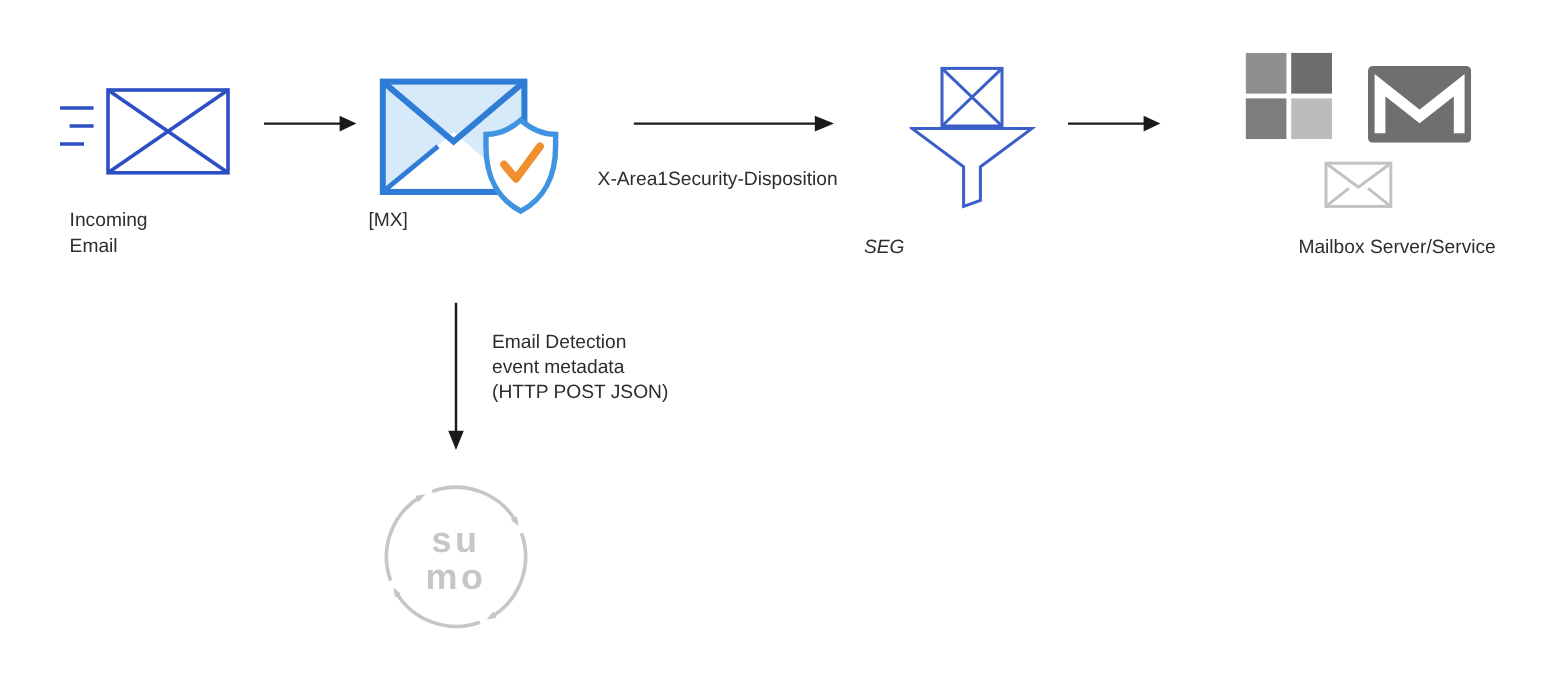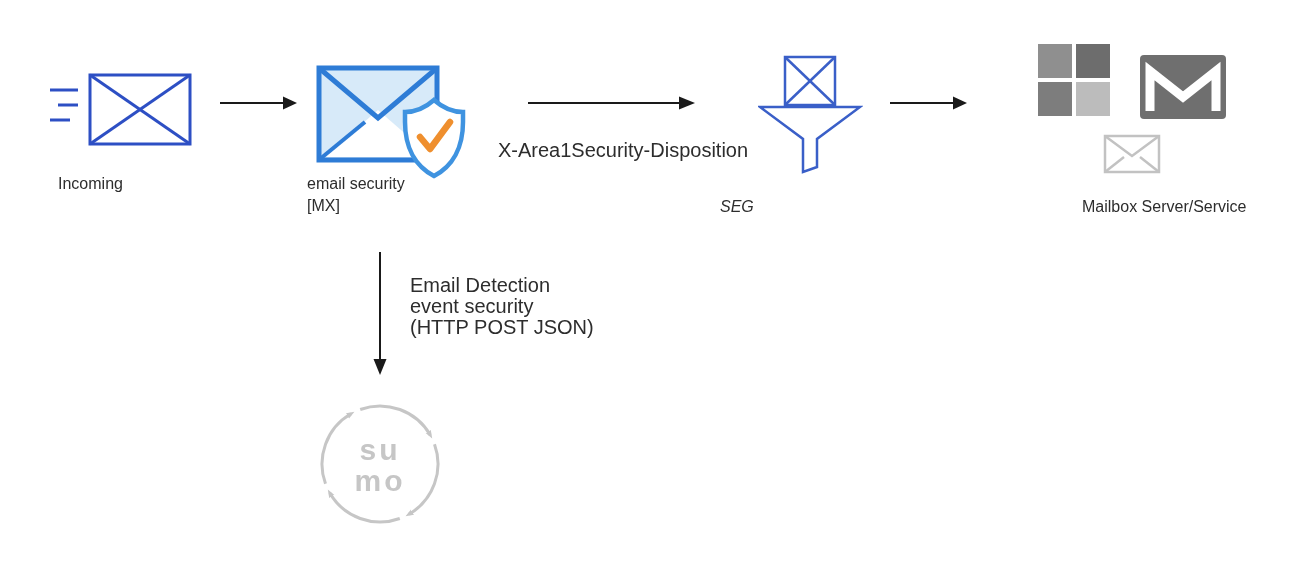--- a/index.html
+++ b/index.html
@@ -15,21 +15,21 @@
   .abs { position: absolute; }
   .node-label {
     position: absolute;
     text-align: left;
     font-size: 16px;
     line-height: 22px;
     color: #2d2d2d;
   }
   .edge-label {
     position: absolute;
-    font-size: 20px;
+    font-size: 16px;
     line-height: 21px;
     color: #2d2d2d;
     white-space: nowrap;
   }
   svg { display: block; }
 </style>
 </head>
 <body>
 
 <div class="canvas">
@@ -40,39 +40,39 @@
       <line x1="10" y1="33" x2="30" y2="33"></line>
       <line x1="2" y1="48" x2="22" y2="48"></line>
       <rect x="42" y="3" width="100" height="69" fill="#ffffff"></rect>
       <line x1="42" y1="3" x2="142" y2="72"></line>
       <line x1="142" y1="3" x2="42" y2="72"></line>
     </g>
   </svg>
 
   <div class="node-label" style="left:58px; top:173px; width:150px;">
     <div>Incoming</div>
+    <div>Email</div>
   </div>
 
   <svg class="abs" style="left:220px; top:94px;" width="78" height="18" viewBox="0 0 78 18">
     <line x1="0" y1="9" x2="64" y2="9" stroke="#1a1a1a" stroke-width="2"></line>
     <polygon points="63,2.5 77,9 63,15.5" fill="#1a1a1a"></polygon>
   </svg>
 
   <svg class="abs" style="left:315px; top:64px;" width="152" height="116" viewBox="0 0 152 116">
     <rect x="4" y="4" width="118" height="92" fill="#d7eaf9" stroke="#2e7cd6" stroke-width="5"></rect>
     <polygon points="9,93 63,46 117,93" fill="#ffffff"></polygon>
     <polyline points="4,4 63,54 122,4" fill="none" stroke="#2e7cd6" stroke-width="5"></polyline>
     <line x1="5" y1="95" x2="50" y2="58" stroke="#2e7cd6" stroke-width="4"></line>
     <line x1="121" y1="95" x2="93" y2="72" stroke="#2e7cd6" stroke-width="4"></line>
     <path d="M119,36 c9,8 20,12 29,12 l0,10 c0,25 -10,44 -29,54 c-19,-10 -29,-29 -29,-54 l0,-10 c9,0 20,-4 29,-12 z" fill="#ffffff" stroke="#3f93e0" stroke-width="4.5"></path>
     <polyline points="105,73 115,85 135,58" fill="none" stroke="#ef8f2e" stroke-width="6.5" stroke-linecap="round" stroke-linejoin="round"></polyline>
   </svg>
 
   <div class="node-label" style="left:307px; top:173px; width:150px;">
-    <div>email security</div>
     <div>[MX]</div>
   </div>
 
   <svg class="abs" style="left:528px; top:94px;" width="168" height="18" viewBox="0 0 168 18">
     <line x1="0" y1="9" x2="152" y2="9" stroke="#1a1a1a" stroke-width="2"></line>
     <polygon points="151,2.5 167,9 151,15.5" fill="#1a1a1a"></polygon>
   </svg>
 
   <div class="edge-label" style="left:498px; top:141px; line-height:18px;">X-Area1Security-Disposition</div>
 
@@ -117,21 +117,21 @@
 
   <div class="node-label" style="left:1082px; top:196px; width:220px;">Mailbox Server/Service</div>
 
   <svg class="abs" style="left:371px; top:252px;" width="18" height="124" viewBox="0 0 18 124">
     <line x1="9" y1="0" x2="9" y2="108" stroke="#1a1a1a" stroke-width="2"></line>
     <polygon points="2.5,107 9,123 15.5,107" fill="#1a1a1a"></polygon>
   </svg>
 
   <div class="edge-label" style="left:410px; top:275px;">
     <div>Email Detection</div>
-    <div>event security</div>
+    <div>event metadata</div>
     <div>(HTTP POST JSON)</div>
   </div>
 
   <svg class="abs" style="left:310px; top:394px;" width="140" height="140" viewBox="0 0 140 140">
     <defs>
       <marker id="sumoArrow" orient="auto" markerUnits="userSpaceOnUse" markerWidth="10" markerHeight="10" refX="4" refY="3">
         <path d="M0,0 L8,3 L0,6 Z" fill="#c6c6c6"></path>
       </marker>
     </defs>
     <g fill="none" stroke="#c6c6c6" stroke-width="3">

